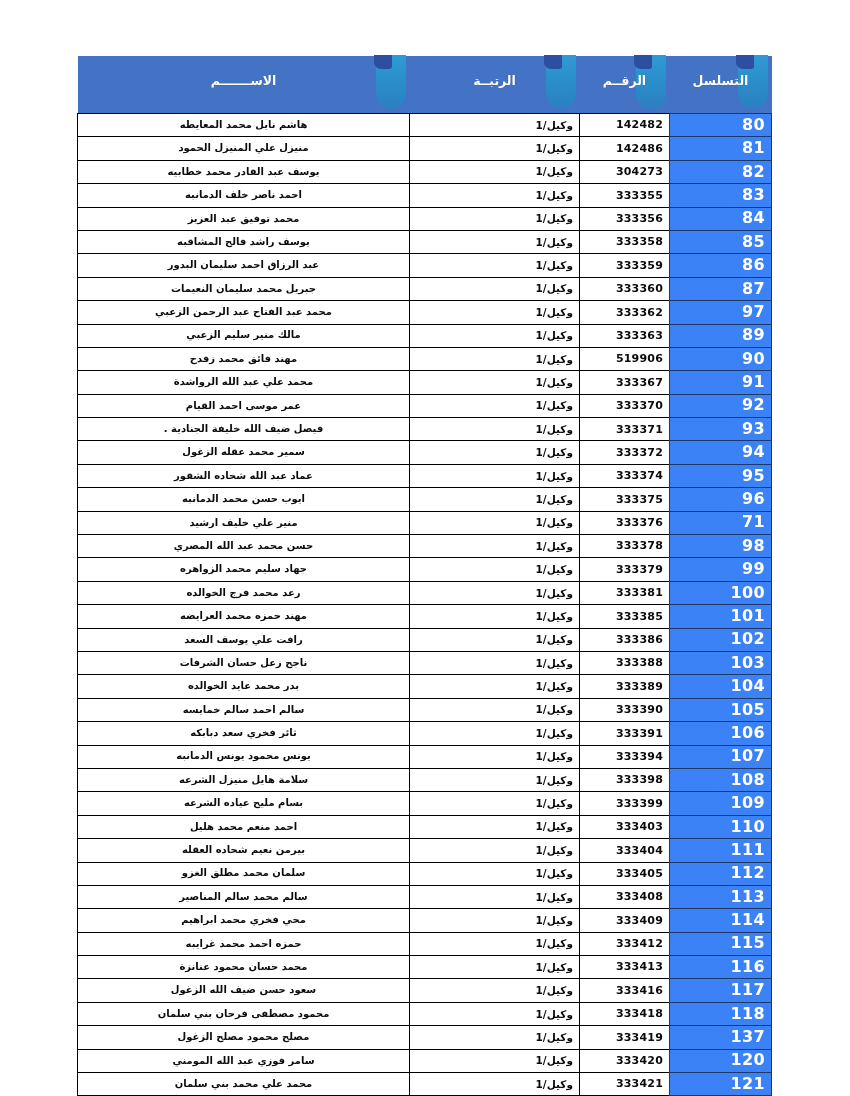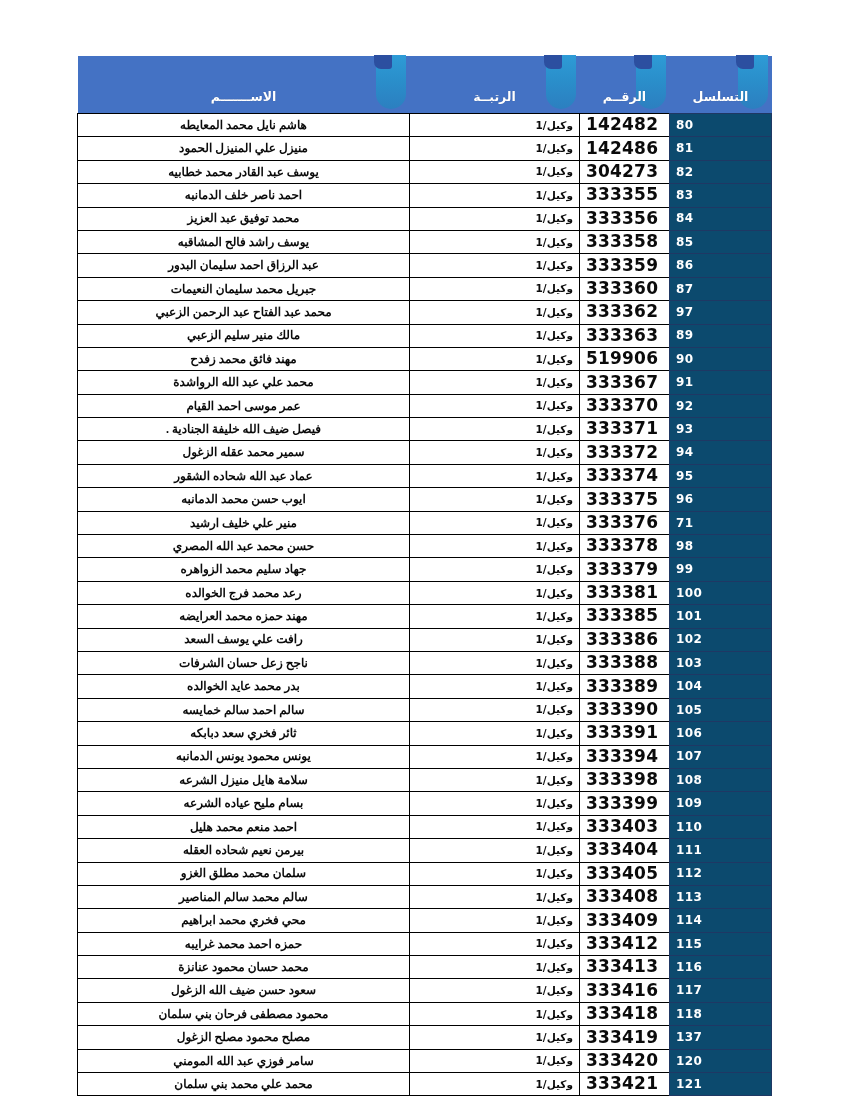--- a/index.html
+++ b/index.html
@@ -43,21 +43,21 @@
     padding: 0;
     border: none;
     vertical-align: bottom;
     position: relative;
     overflow: visible;
   }
   .th-inner {
     position: relative;
     height: 57px;
     display: flex;
-    align-items: flex-end;
+    align-items: center;
     justify-content: center;
     padding-bottom: 9px;
     box-sizing: border-box;
   }
   .th-label {
     position: relative;
     z-index: 3;
     font-size: 12.5px;
     letter-spacing: 0.3px;
     white-space: nowrap;
@@ -102,39 +102,38 @@
     padding: 0 6px;
     font-size: 10.5px;
     font-weight: bold;
     color: #0b0b0b;
     background: #ffffff;
     white-space: nowrap;
     overflow: hidden;
     line-height: 1.05;
   }
   td.seq {
-    background: #0c4a6e;
+    background: #3b82f6;
     color: #ffffff;
-    text-align: left;
-    font-size: 12px;
+    text-align: right;
+    font-size: 16px;
     border-color: #1F3864;
     letter-spacing: 0.4px;
   }
   td.num {
-    text-align: left;
-    font-size: 17px;
+    text-align: right;
+    font-size: 11px;
     letter-spacing: 0.2px;
   }
   td.rank {
     font-size: 10.5px;
   }
   td.name {
     text-align: center;
-    font-size: 12px;
-    font-family: Liberation Serif, serif;
+    font-size: 10px;
   }
   tbody tr:last-child td { border-bottom: 1px solid #000000; }
 </style>
 </head>
 <body>
 
 <div class="page">
   <div class="table-wrap">
     <table class="roster">
       <colgroup>

